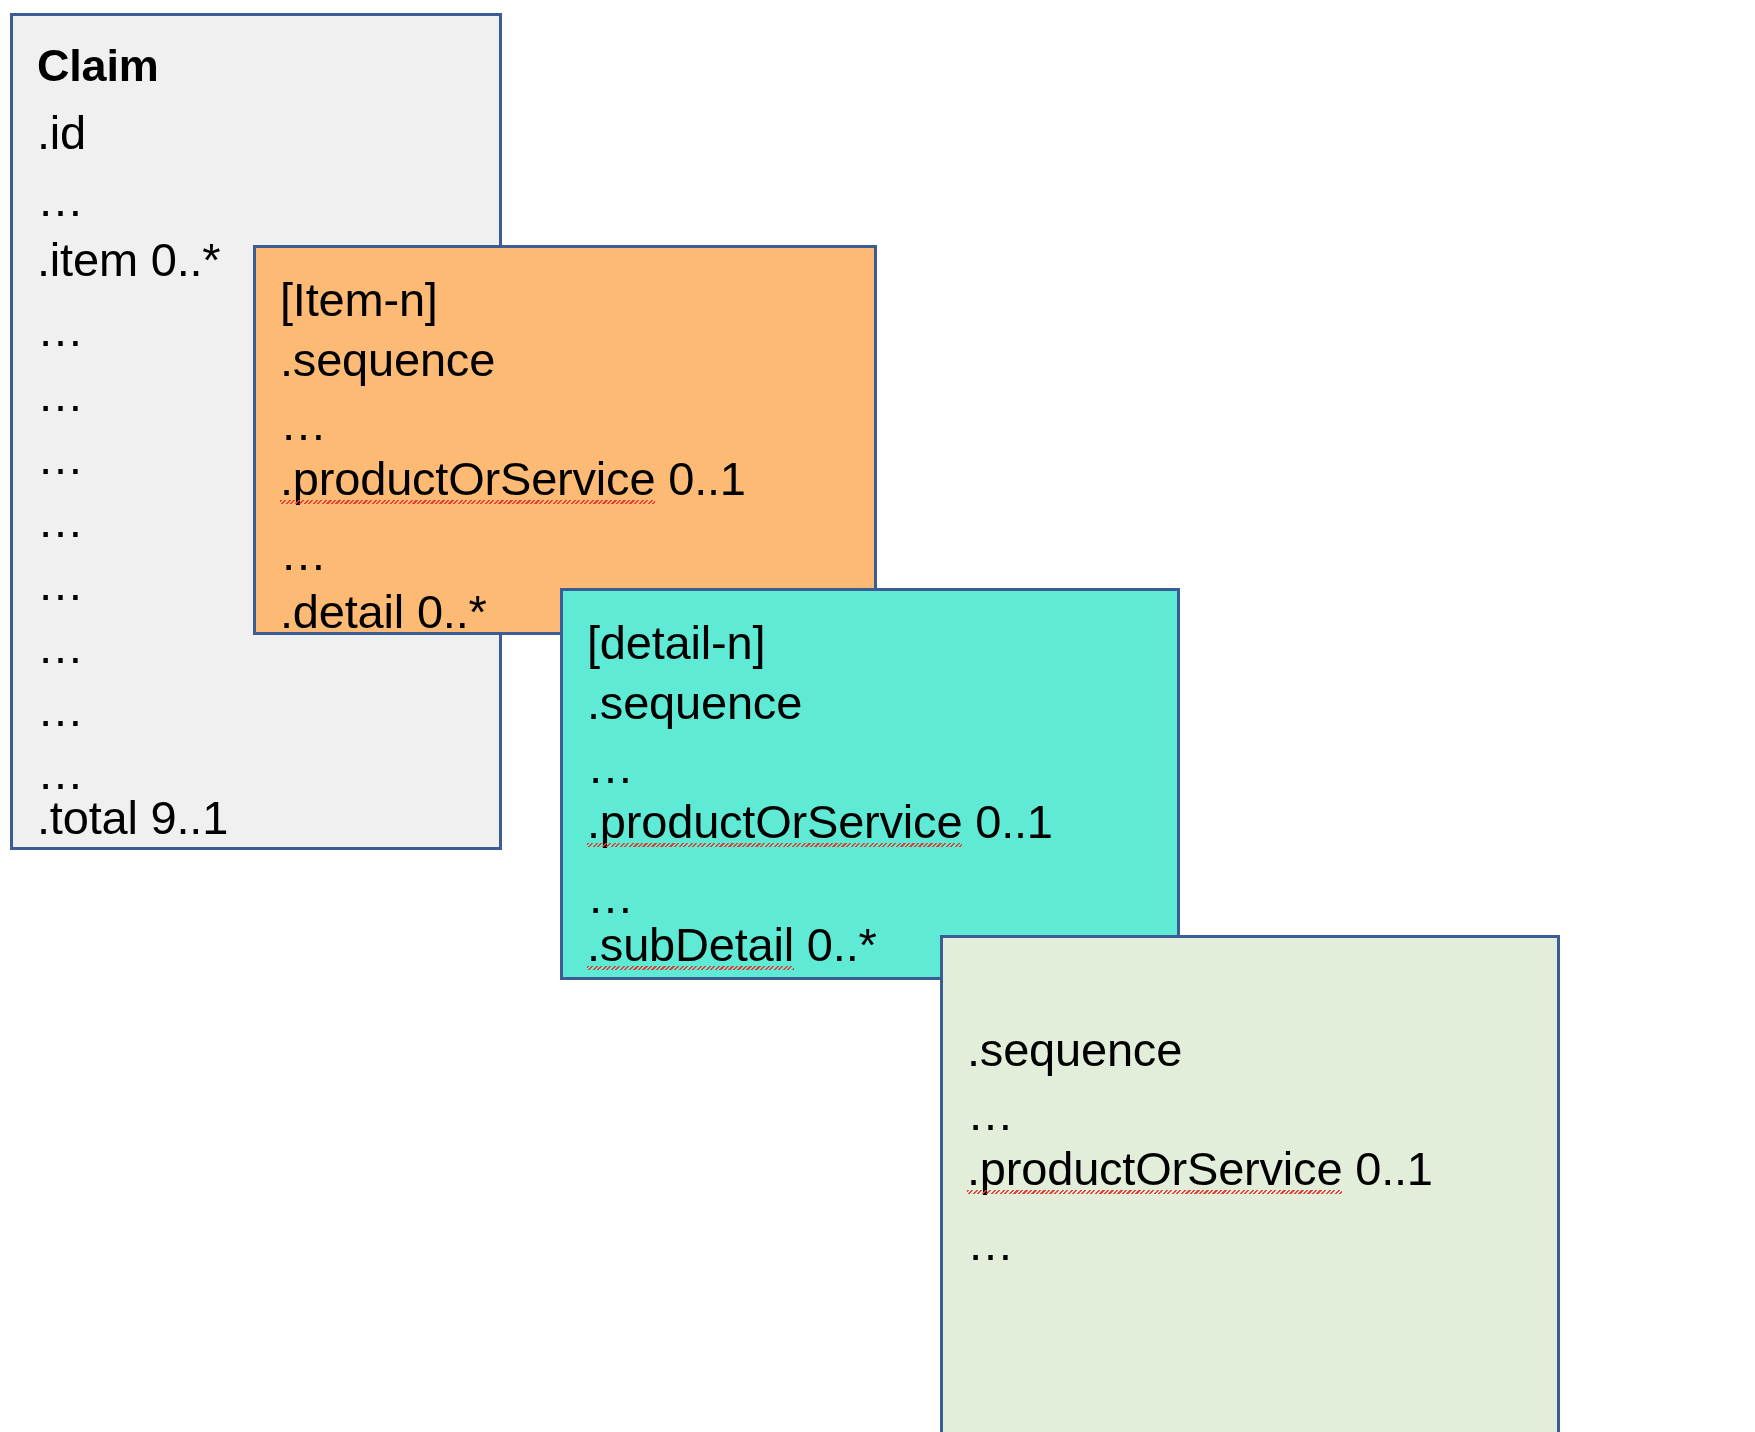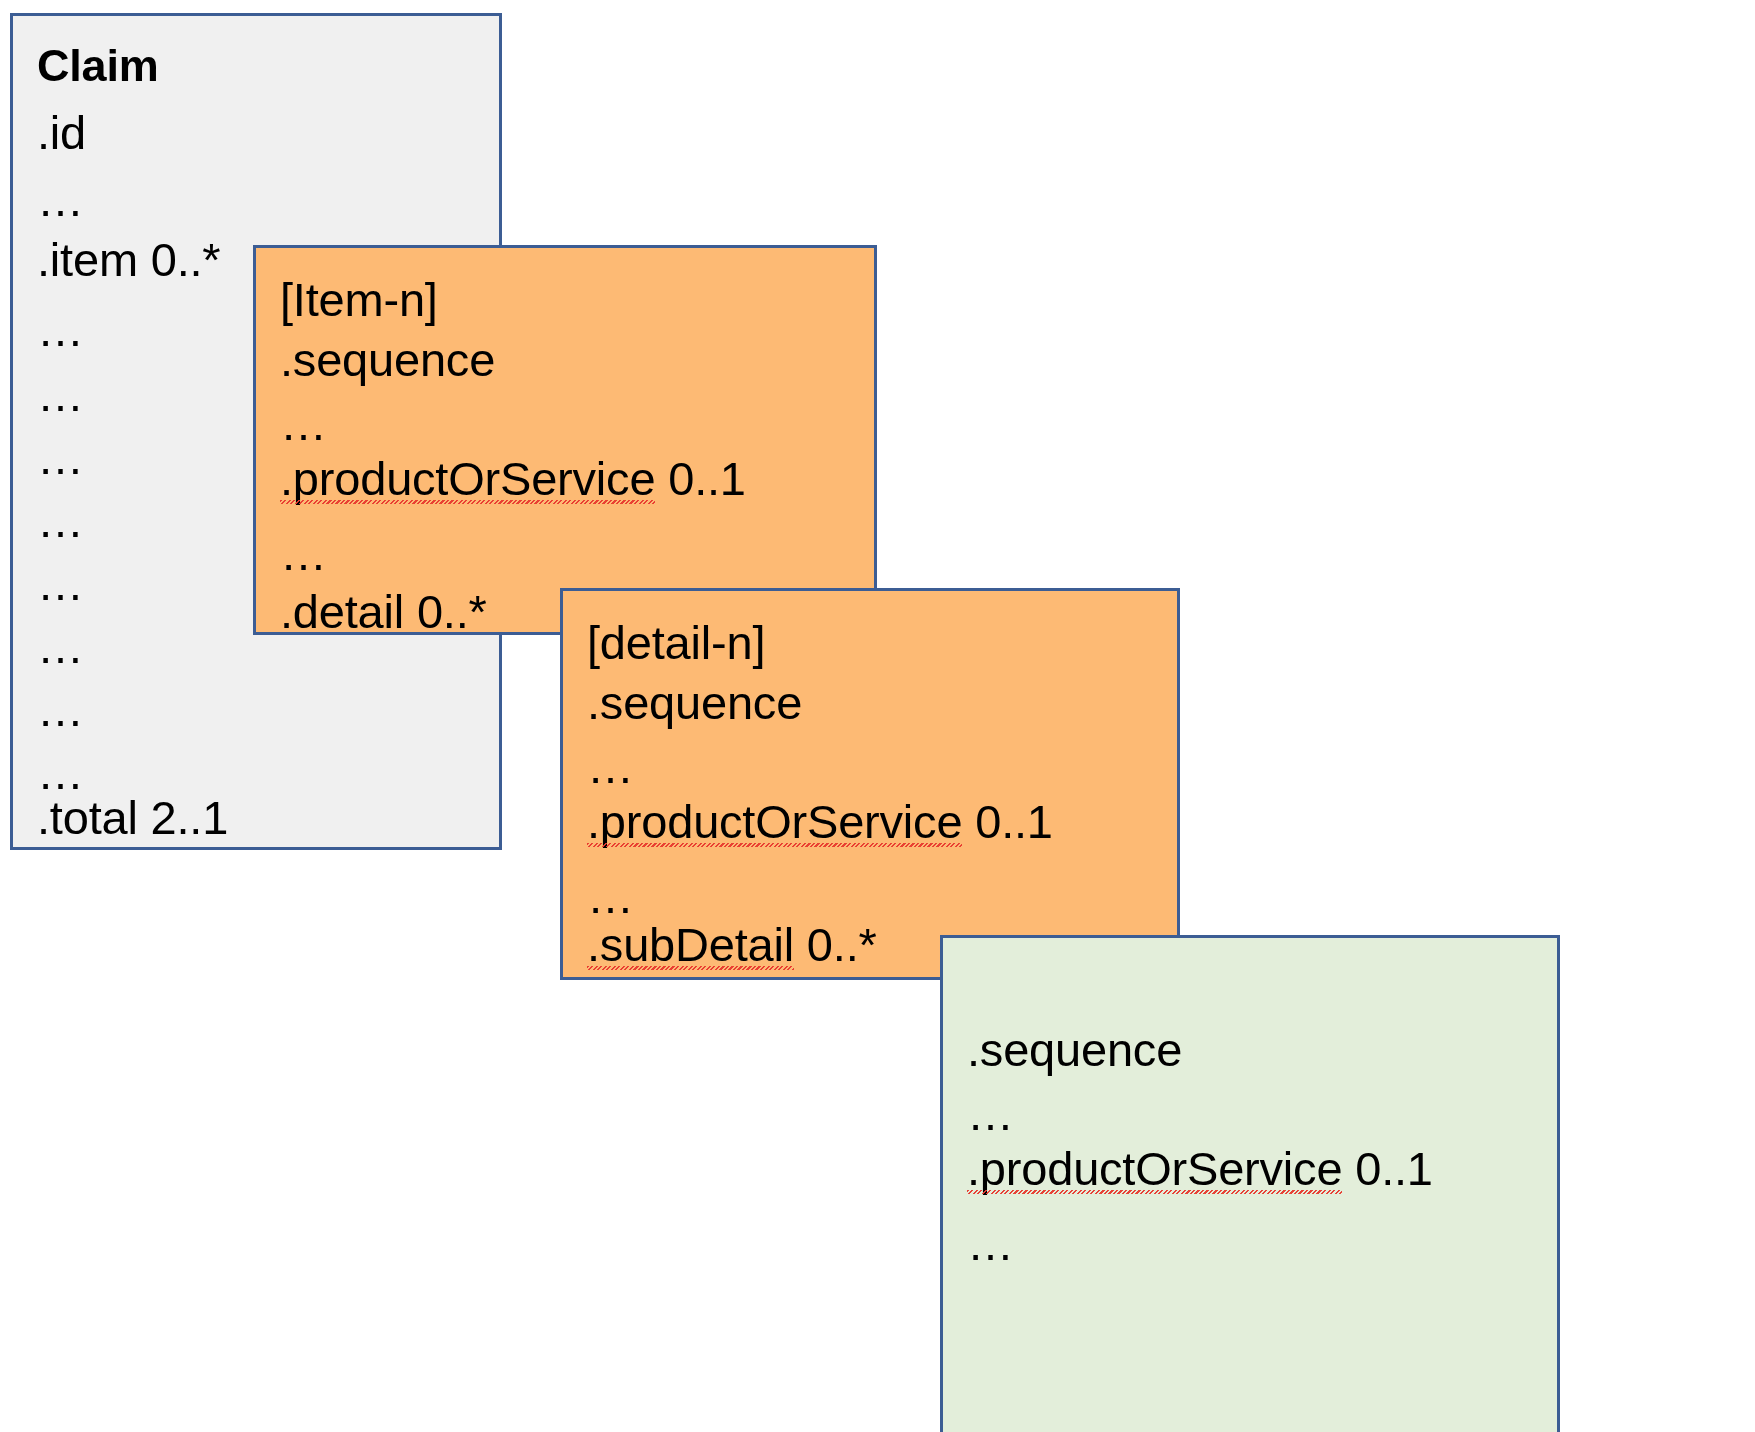--- a/index.html
+++ b/index.html
@@ -125,37 +125,37 @@
       <div class="line ellipsis" style="left:24px; top:160px;">…</div>
       <div class="line" style="left:24px; top:220px;">.item 0..*</div>
       <div class="line ellipsis" style="left:24px; top:290px;">…</div>
       <div class="line ellipsis" style="left:24px; top:355px;">…</div>
       <div class="line ellipsis" style="left:24px; top:418px;">…</div>
       <div class="line ellipsis" style="left:24px; top:481px;">…</div>
       <div class="line ellipsis" style="left:24px; top:544px;">…</div>
       <div class="line ellipsis" style="left:24px; top:607px;">…</div>
       <div class="line ellipsis" style="left:24px; top:670px;">…</div>
       <div class="line ellipsis" style="left:24px; top:733px;">…</div>
-      <div class="line" style="left:24px; top:778px;">.total 2..1</div>
+      <div class="line" style="left:24px; top:778px;">.total 9..1</div>
     </div>
   </div>
 
   <div class="box" id="item-box" style="border-color: rgb(60, 93, 148); background: #fdba74;">
     <div class="lines">
       <div class="line" style="left:24px; top:28px;">[Item-n]</div>
       <div class="line" style="left:24px; top:88px;">.sequence</div>
       <div class="line ellipsis" style="left:24px; top:152px;">…</div>
       <div class="line" style="left:24px; top:207px;">
         <span class="sq">.productOrService</span> 0..1</div>
       <div class="line ellipsis" style="left:24px; top:282px;">…</div>
       <div class="line" style="left:24px; top:340px;">.detail 0..*</div>
     </div>
   </div>
 
-  <div class="box" id="detail-box" style="border-color: rgb(60, 93, 148); background: #fdba74;">
+  <div class="box" id="detail-box" style="border-color: rgb(60, 93, 148); background: #5eead4;">
     <div class="lines">
       <div class="line" style="left:24px; top:28px;">[detail-n]</div>
       <div class="line" style="left:24px; top:88px;">.sequence</div>
       <div class="line ellipsis" style="left:24px; top:152px;">…</div>
       <div class="line" style="left:24px; top:207px;">
         <span class="sq">.productOrService</span> 0..1</div>
       <div class="line ellipsis" style="left:24px; top:282px;">…</div>
       <div class="line" style="left:24px; top:330px;">
         <span class="sq">.subDetail</span> 0..*</div>
     </div>

